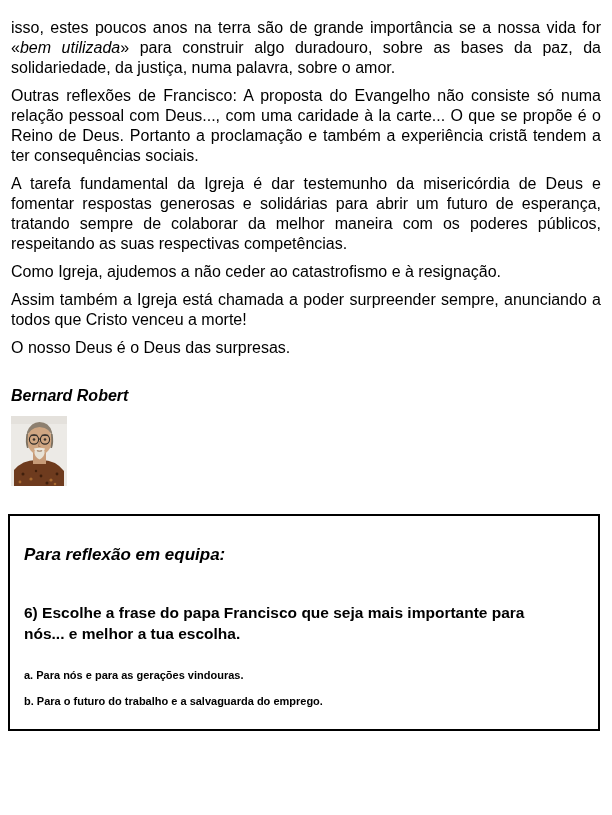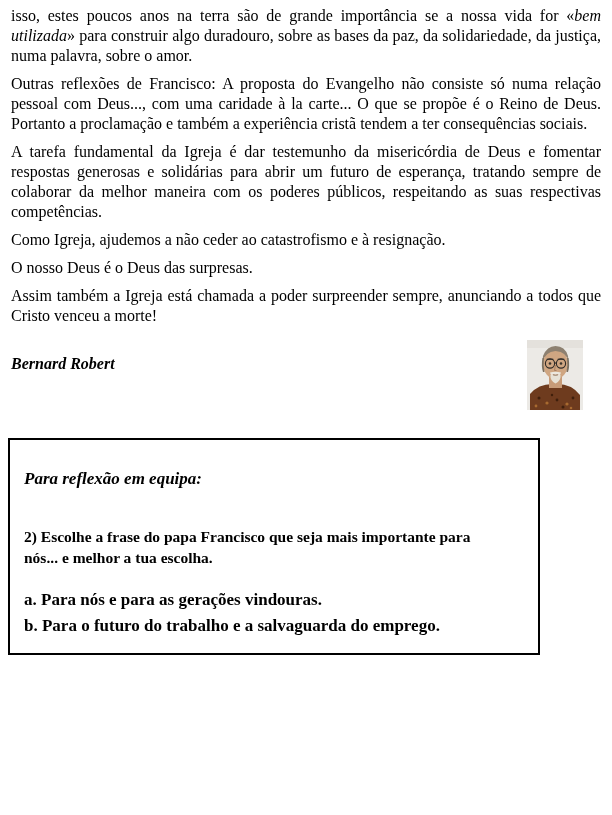--- a/index.html
+++ b/index.html
@@ -6,62 +6,63 @@
     margin: 0;
     padding: 0;
     background: #ffffff;
   }
   .page {
     position: relative;
     width: 612px;
     height: 815px;
     background: #ffffff;
     box-sizing: border-box;
-    padding: 6px 11px 0 11px;
-    font-family: Liberation Serif, serif;
+    padding: 18px 11px 0 11px;
+    font-family: Liberation Sans, sans-serif;
     color: #000000;
     overflow: hidden;
   }
   .para {
     margin: 0 0 8px 0;
     font-size: 16px;
     line-height: 20px;
     color: #000000;
   }
   .justify { text-align: justify; }
   .para i { font-style: italic; }
 
   
   .signature-row {
     display: flex;
     justify-content: space-between;
     align-items: flex-start;
     margin-top: 14px;
     margin-right: 18px;
     gap: 7px;
+    flex-direction: column;
   }
   .signature-text {
     text-align: right;
     font-weight: bold;
     font-style: italic;
     font-size: 16px;
     line-height: 27px;
     padding-top: 10px;
   }
   .photo-frame {
     width: 56px;
     height: 70px;
     flex: 0 0 auto;
     overflow: hidden;
   }
 
   
   .reflection-box {
     box-sizing: border-box;
-    width: 532px;
+    width: 592px;
     margin: 28px 0 0 -3px;
     border: 2px solid #000000;
     padding: 28px 14px 12px 14px;
     background: #ffffff;
   }
   .box-title {
     margin: 0 0 36px 0;
     font-size: 17px;
     font-weight: bold;
     font-style: italic;
@@ -70,37 +71,37 @@
   .box-q {
     margin: 0 0 21px 0;
     font-size: 15.5px;
     font-weight: bold;
     line-height: 21px;
   }
   .box-q.last { margin-bottom: 5px; }
   .box-q i { font-style: italic; }
   .box-item {
     margin: 0 0 5px 0;
-    font-size: 17px;
+    font-size: 11px;
     font-weight: bold;
     line-height: 21px;
   }
 </style>
 </head>
 <body>
 
 <div class="page">
 
   <div>
     <p class="para justify"><span>isso, estes poucos anos na terra são de grande importância se a nossa vida for «</span><i>bem utilizada</i><span>» para construir algo duradouro, sobre as bases da paz, da solidariedade, da justiça, numa palavra, sobre o amor.</span></p>
     <p class="para justify">Outras reflexões de Francisco: A proposta do Evangelho não consiste só numa relação pessoal com Deus..., com uma caridade à la carte... O que se propõe é o Reino de Deus. Portanto a proclamação e também a experiência cristã tendem a ter consequências sociais.</p>
     <p class="para justify">A tarefa fundamental da Igreja é dar testemunho da misericórdia de Deus e fomentar respostas generosas e solidárias para abrir um futuro de esperança, tratando sempre de colaborar da melhor maneira com os poderes públicos, respeitando as suas respectivas competências.</p>
     <p class="para">Como Igreja, ajudemos a não ceder ao catastrofismo e à resignação.</p>
+    <p class="para justify">Assim também a Igreja está chamada a poder surpreender sempre, anunciando a todos que Cristo venceu a morte!</p>
     <p class="para">O nosso Deus é o Deus das surpresas.</p>
-    <p class="para justify">Assim também a Igreja está chamada a poder surpreender sempre, anunciando a todos que Cristo venceu a morte!</p>
   </div>
 
   <div class="signature-row">
     <div class="signature-text">
       <div>Bernard Robert</div>
     </div>
     <div class="photo-frame">
       <svg width="56" height="70" viewBox="0 0 56 70" xmlns="http://www.w3.org/2000/svg">
         <rect x="0" y="0" width="56" height="70" fill="#eceae6"></rect>
         <rect x="0" y="0" width="56" height="8" fill="#e4e1dc"></rect>
@@ -138,20 +139,20 @@
         <path d="M23,32.5 Q28.5,30.8 34,32.5 L33,35 Q28.5,33.5 24,35 Z" fill="#ece8df"></path>
         <path d="M23.5,35 Q28.5,34 33.5,35 Q34,41 28.5,43.5 Q23,41 23.5,35 Z" fill="#e7e2d6"></path>
         <path d="M26,34.8 Q28.5,35.8 31,34.8" fill="none" stroke="#8a6a52" stroke-width="0.9"></path>
       </svg>
     </div>
   </div>
 
   <div class="reflection-box">
     <p class="box-title">Para reflexão em equipa:</p>
 
-    <p class="box-q"><span>2) Escolhe a frase do papa Francisco que seja mais importante para</span><br><span>nós... e melhor a tua escolha.</span></p>
+    <p class="box-q"><span>6) Escolhe a frase do papa Francisco que seja mais importante para</span><br><span>nós... e melhor a tua escolha.</span></p>
 
 
     <p class="box-item">a. Para nós e para as gerações vindouras.</p>
     <p class="box-item">b. Para o futuro do trabalho e a salvaguarda do emprego.</p>
   </div>
 
 </div>
 
 </body></html>

